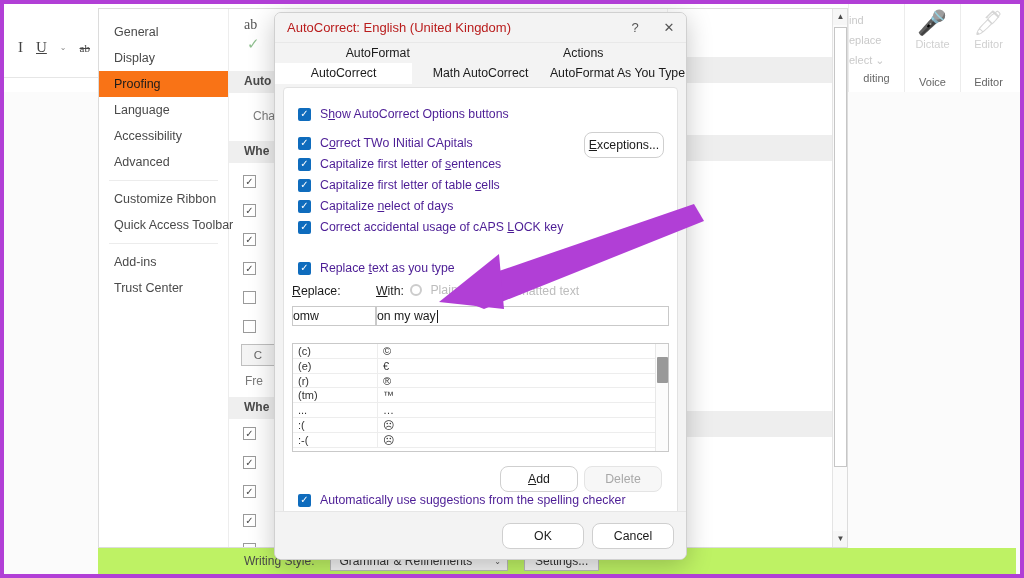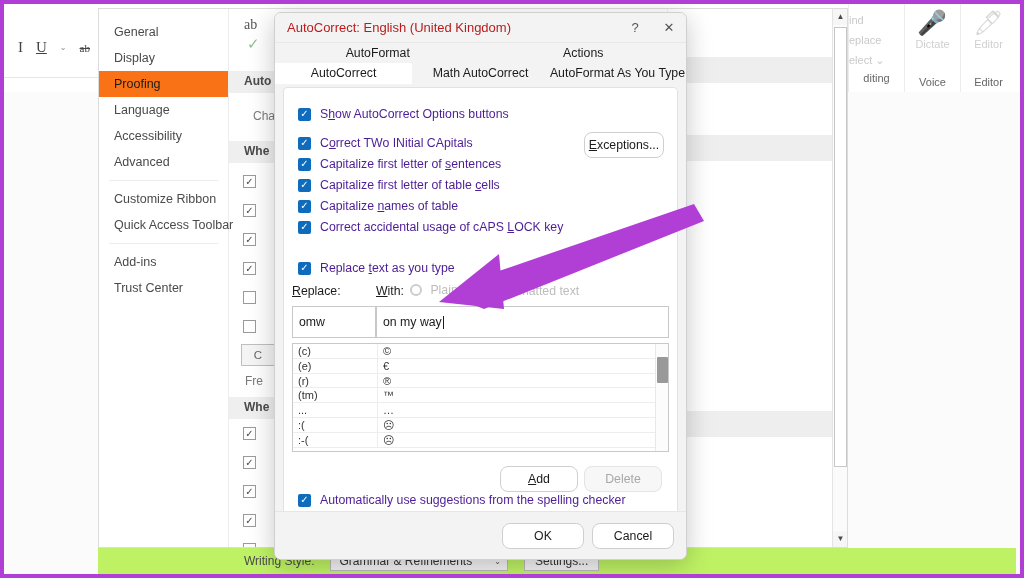--- a/index.html
+++ b/index.html
@@ -197,22 +197,22 @@
   .lbl.dim { color:#bdbdbd; }
 
   .radio {
     width:12px; height:12px; border-radius:50%;
     border:2px solid #cccccc; background:#fff;
     display:inline-block; vertical-align:-2px;
   }
 
   .inp {
     border:1px solid #c9c9c9; background:#ffffff;
-    height:32px; font-size:12.3px; color:#1b1b1b;
-    display:flex; align-items:center; padding-left:6px;
+    height:20px; font-size:12.3px; color:#1b1b1b;
+    display:flex; align-items:center; 
   }
   .caret {
     display:inline-block; width:1px; height:13px;
     background:#1b1b1b; margin-left:1px;
   }
 
   .listbox {
     position:absolute; border:1px solid #c9c9c9; background:#fff;
     overflow:hidden;
   }
@@ -387,21 +387,21 @@
       <div class="cb-row" style="position:absolute; left:14px; top:90px;">
         <span class="cbx"></span>
         <span class="cb-lbl">
           <span>Capitalize first letter of table </span><span class="ul">c</span><span>ells</span>
         </span>
       </div>
 
       <div class="cb-row" style="position:absolute; left:14px; top:111px;">
         <span class="cbx"></span>
         <span class="cb-lbl">
-          <span>Capitalize </span><span class="ul">n</span><span>ames of table</span>
+          <span>Capitalize </span><span class="ul">n</span><span>elect of days</span>
         </span>
       </div>
 
       <div class="cb-row" style="position:absolute; left:14px; top:132px;">
         <span class="cbx"></span>
         <span class="cb-lbl">
           <span>Correct accidental usage of cAPS </span><span class="ul">L</span><span>OCK key</span>
         </span>
       </div>
 

